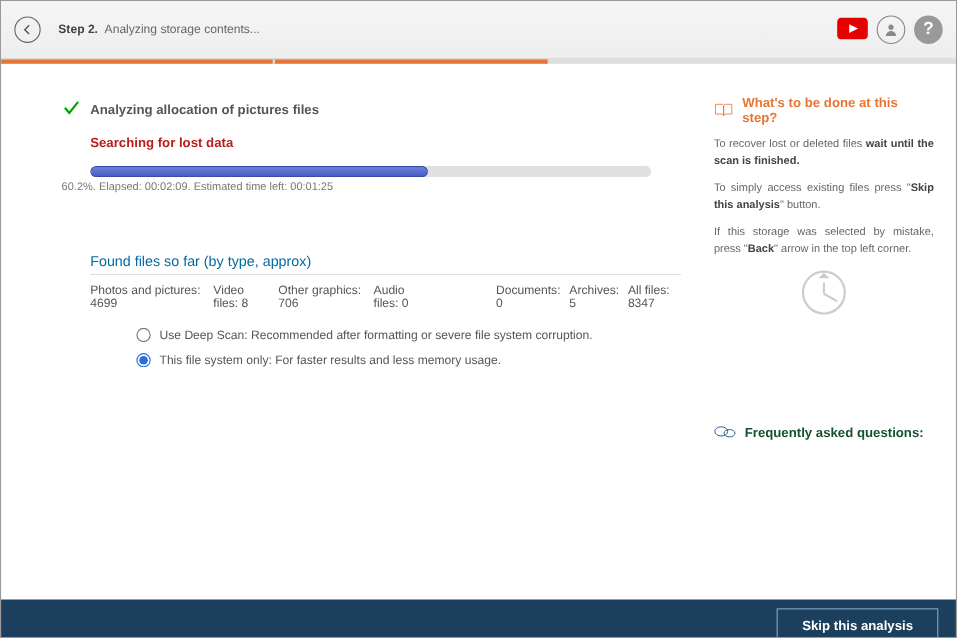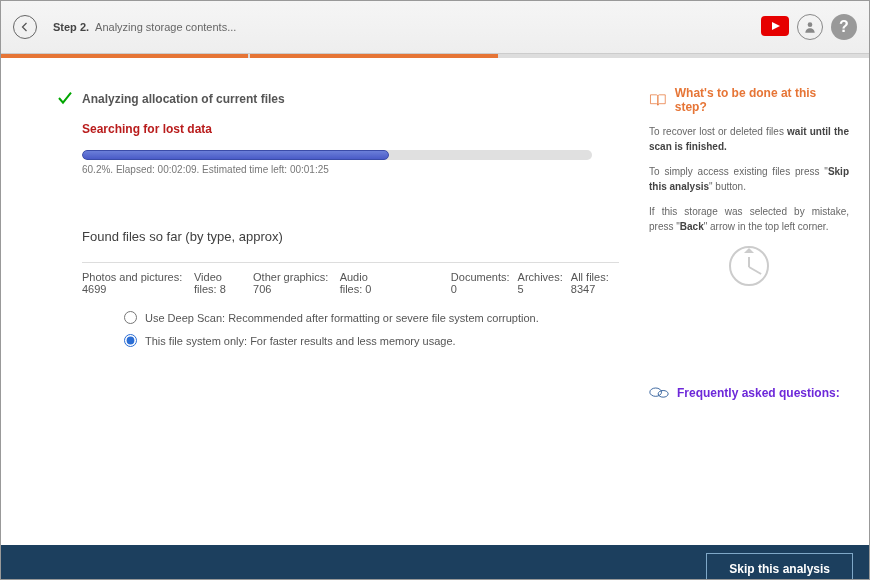--- a/index.html
+++ b/index.html
@@ -28,44 +28,44 @@
     .sidebar { width: 230px; padding: 28px 20px 20px 10px; }
     
     .status-row { display: flex; align-items: center; margin-bottom: 14px; }
     .check-icon { color: #00a600; margin-right: 8px; }
     .check-icon svg { width: 18px; height: 16px; }
     .status-title { font-weight: bold; color: #555; font-size: 12px; }
     .sub-title { font-weight: bold; color: #b91c1c; font-size: 12px; margin-left: 26px; margin-bottom: 14px; }
     
     .progress-bar { margin-left: 26px; width: 510px; height: 10px; background: #e0e0e0; border-radius: 5px; overflow: hidden; }
     .progress-fill { height: 100%; background: linear-gradient(#6b7fd9, #4a5bc7); border-radius: 5px; border: 1px solid #3a4ba8; }
-    .progress-text { margin-left: 26px; margin-top: 4px; font-size: 10px; color: #777; }
+    .progress-text { margin-top: 4px; font-size: 10px; color: #777; }
     
     .found-section { margin-top: 54px; margin-left: 26px; }
-    .found-title { color: #404040; font-size: 13px; border-bottom: 1px solid #ddd; padding-bottom: 18px; margin-bottom: 8px; }
+    .found-title { color: #0369a1; font-size: 13px; border-bottom: 1px solid #ddd; padding-bottom: 4px; margin-bottom: 8px; }
     .found-grid { display: flex; gap: 60px; }
     .found-col { display: flex; flex-direction: row; gap: 8px; }
     .found-item { color: #555; }
     
     .scan-options { margin-top: 16px; margin-left: 42px; display: flex; flex-direction: column; gap: 10px; }
     .radio-row { display: flex; align-items: center; gap: 8px; color: #555; }
     .radio-row input { accent-color: #2a6dd4; }
     
     .side-title { color: #e67536; font-weight: bold; font-size: 12px; display: flex; align-items: center; gap: 8px; margin-bottom: 10px; }
     .side-title svg { width: 18px; height: 14px; fill: #e67536; }
     .side-p { font-size: 10px; color: #666; margin-bottom: 10px; line-height: 1.5; text-align: justify; }
     .side-p strong { color: #444; }
     
     .clock-icon { border: 2px solid #ccc; border-radius: 50%; width: 40px; height: 40px; margin: 12px auto 20px; position: relative; }
     .clock-icon::before { content: ""; position: absolute; top: -5px; left: 50%; transform: translateX(-50%); border: 5px solid transparent; border-bottom-color: #ccc; }
     .clock-hand { position: absolute; background: #ccc; left: 50%; top: 50%; transform-origin: left center; }
     .clock-h1 { width: 10px; height: 2px; transform: rotate(-90deg); }
     .clock-h2 { width: 14px; height: 2px; transform: rotate(30deg); }
     
-    .faq-title { color: #6d28d9; font-weight: bold; font-size: 12px; display: flex; align-items: center; gap: 8px; margin-top: 100px; margin-bottom: 10px; }
+    .faq-title { color: #14532d; font-weight: bold; font-size: 12px; display: flex; align-items: center; gap: 8px; margin-top: 100px; margin-bottom: 10px; }
     .faq-title svg { width: 20px; height: 14px; fill: #1a4d8f; }
     .faq-list { list-style: none; padding-left: 12px; }
     .faq-list li { color: #1a4d8f; font-size: 10px; margin-bottom: 6px; cursor: pointer; }
     .faq-list li::before { content: "•"; color: #4a8fe0; margin-right: 8px; }
     
     .footer { height: 48px; background: #1c3f5e; display: flex; align-items: center; justify-content: flex-end; padding-right: 16px; }
     .skip-btn { background: transparent; border: 1px solid #7fa8c8; color: #fff; font-weight: bold; font-size: 12px; padding: 8px 22px; cursor: pointer; font-family: inherit; }
   </style>
 </head>
 <body>
@@ -102,21 +102,21 @@
 </div>
 
 <div class="content">
   <div class="main">
     <div class="status-row">
       <span class="check-icon">
         <svg viewBox="0 0 24 24">
             <path d="M3 12l6 7L21 4" stroke="#00a600" stroke-width="3" fill="none"></path>
           </svg>
       </span>
-      <span class="status-title">Analyzing allocation of current files</span>
+      <span class="status-title">Analyzing allocation of pictures files</span>
     </div>
     <div class="sub-title">Searching for lost data</div>
 
     <div class="progress-bar">
       <div class="progress-fill" style="width:60.2%"></div>
     </div>
     <div class="progress-text">60.2%. Elapsed: 00:02:09. Estimated time left: 00:01:25</div>
 
     <div class="found-section">
       <div class="found-title">Found files so far (by type, approx)</div>

